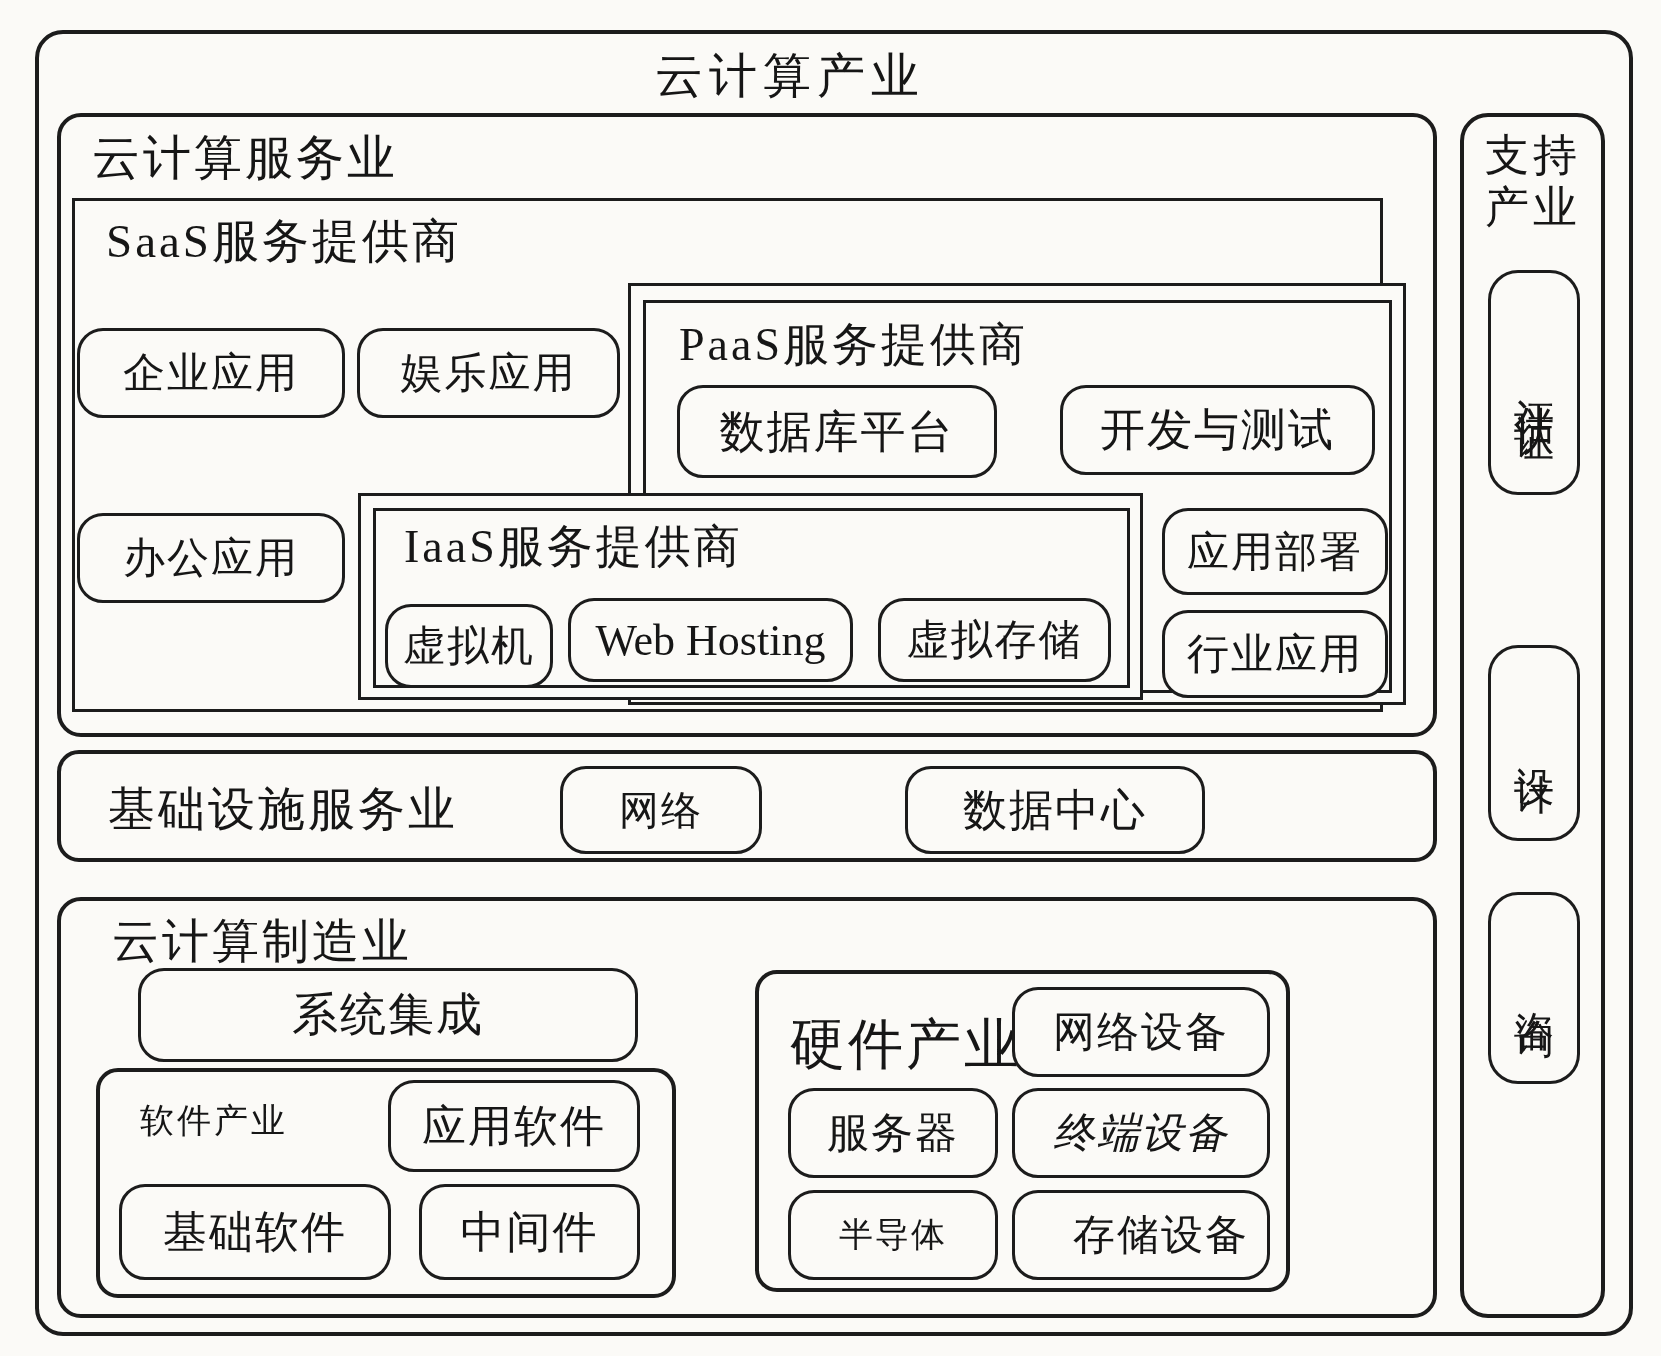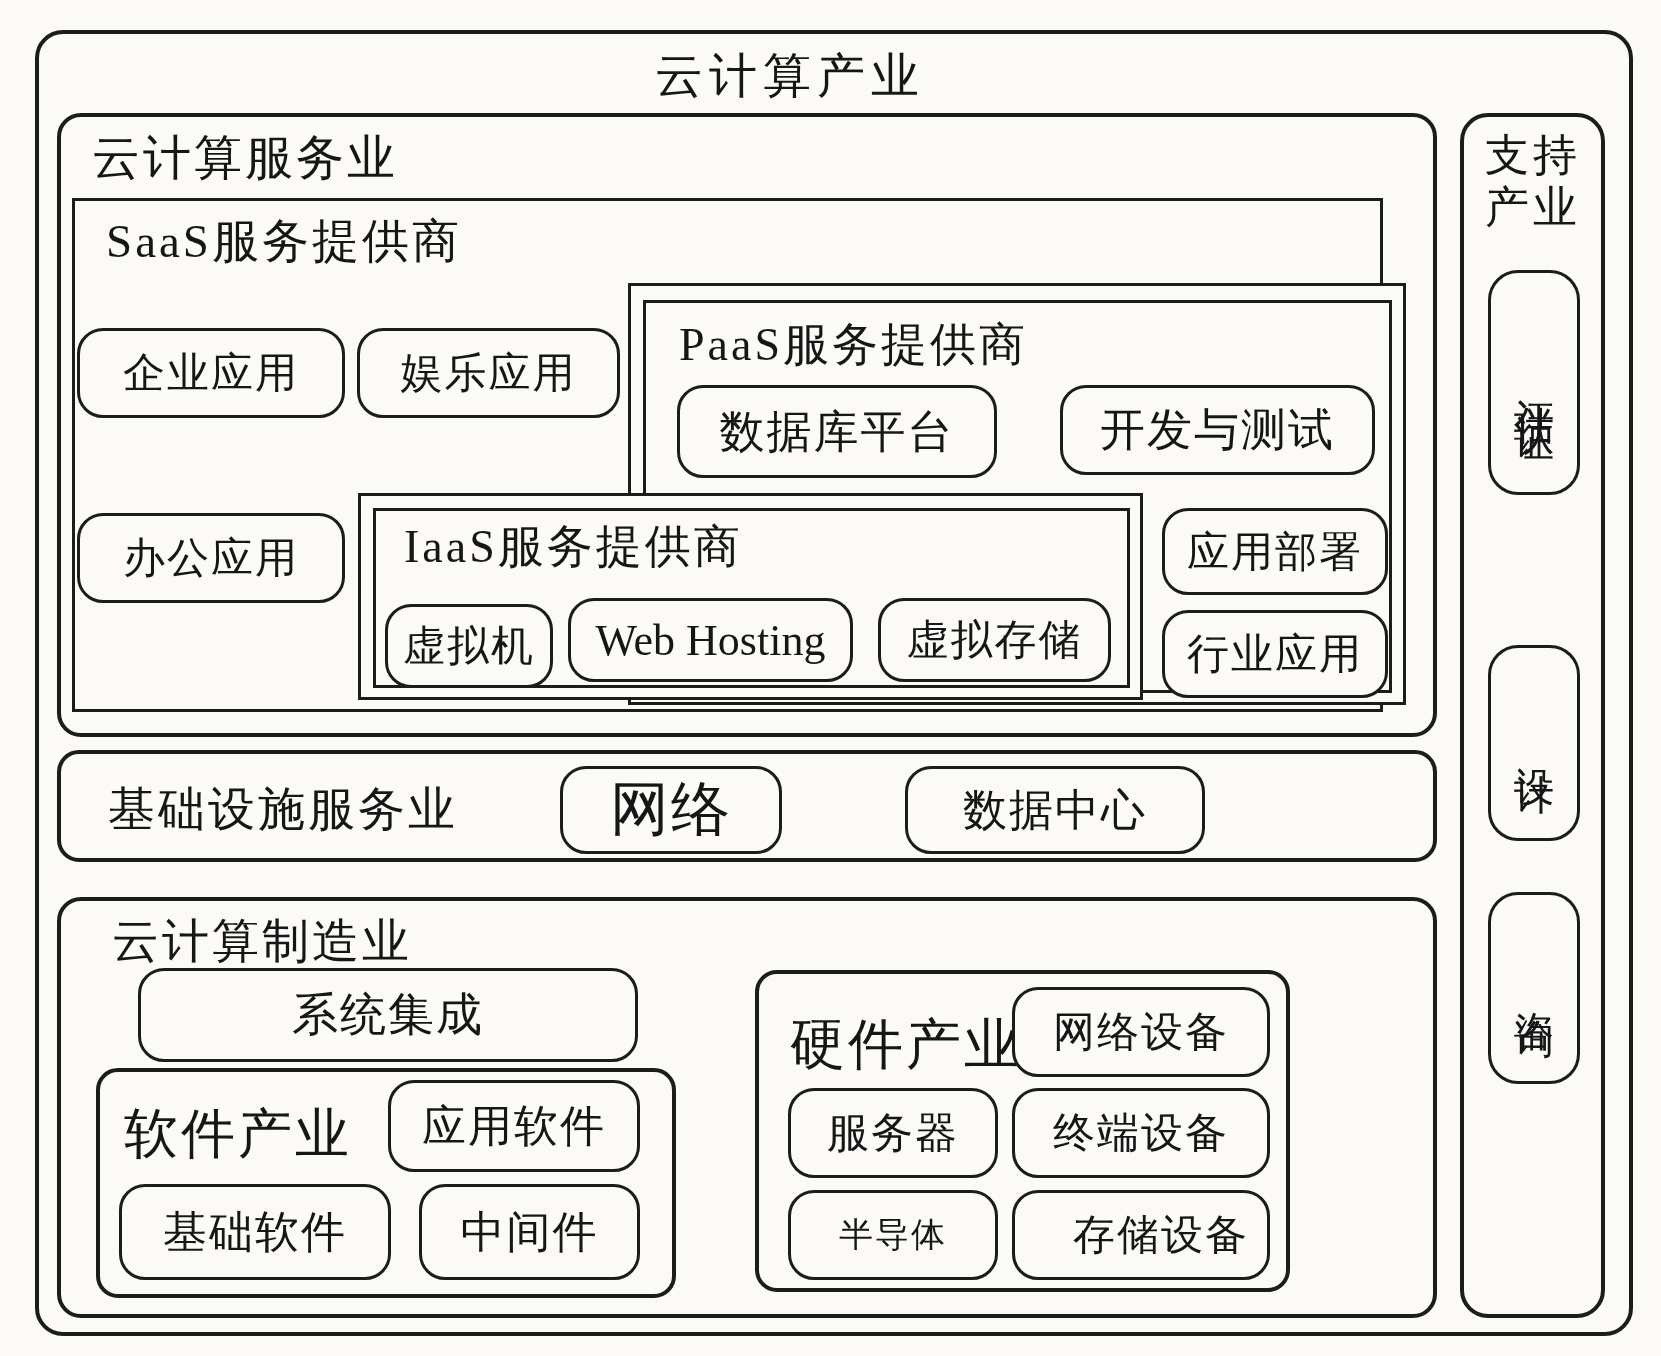--- a/index.html
+++ b/index.html
@@ -68,39 +68,39 @@
   <div class="box sharp opaque" style="left:358px;top:493px;width:785px;height:207px;"></div>
   <div class="box sharp" style="left:373px;top:508px;width:757px;height:180px;"></div>
   <div class="lbl" style="left:404px;top:516px;font-size:46px;">IaaS服务提供商</div>
 
   <div class="chip" style="left:385px;top:598px;width:168px;height:84px;font-size:42px;margin-top:6px;">虚拟机</div>
   <div class="chip" style="left:568px;top:598px;width:285px;height:84px;font-size:44px;letter-spacing:0;">Web Hosting</div>
   <div class="chip" style="left:878px;top:598px;width:233px;height:84px;font-size:42px;">虚拟存储</div>
 
   <div class="box round" style="left:57px;top:750px;width:1380px;height:112px;border-radius:22px;"></div>
   <div class="lbl" style="left:108px;top:778px;font-size:47px;">基础设施服务业</div>
-  <div class="chip" style="left:560px;top:766px;width:222px;height:88px;font-size:59px;">网络</div>
+  <div class="chip" style="left:560px;top:766px;width:202px;height:88px;font-size:40px;">网络</div>
   <div class="chip" style="left:905px;top:766px;width:300px;height:88px;font-size:44px;">数据中心</div>
 
   <div class="box round" style="left:57px;top:897px;width:1380px;height:421px;"></div>
   <div class="lbl" style="left:112px;top:910px;font-size:47px;">云计算制造业</div>
 
   <div class="chip" style="left:138px;top:968px;width:500px;height:94px;font-size:46px;">系统集成</div>
 
   <div class="box round" style="left:96px;top:1068px;width:580px;height:230px;border-radius:22px;"></div>
-  <div class="lbl" style="left:124px;top:1098px;font-size:54px;">软件产业</div>
+  <div class="lbl" style="left:140px;top:1098px;font-size:34px;">软件产业</div>
   <div class="chip" style="left:388px;top:1080px;width:252px;height:92px;font-size:44px;">应用软件</div>
   <div class="chip" style="left:119px;top:1184px;width:272px;height:96px;font-size:44px;">基础软件</div>
   <div class="chip" style="left:419px;top:1184px;width:221px;height:96px;font-size:44px;">中间件</div>
 
   <div class="box round" style="left:755px;top:970px;width:535px;height:322px;border-radius:22px;"></div>
   <div class="lbl" style="left:790px;top:1008px;font-size:55px;">硬件产业</div>
   <div class="chip" style="left:1012px;top:987px;width:258px;height:90px;font-size:42px;">网络设备</div>
   <div class="chip" style="left:788px;top:1088px;width:210px;height:90px;font-size:42px;">服务器</div>
-  <div class="chip" style="left:1012px;top:1088px;width:258px;height:90px;font-size:42px;">终端设备</div>
+  <div class="chip" style="left:1012px;top:1088px;width:258px;height:90px;font-size:42px;font-style:italic;">终端设备</div>
   <div class="chip" style="left:788px;top:1190px;width:210px;height:90px;font-size:34px;">半导体</div>
   <div class="chip" style="left:1012px;top:1190px;width:258px;height:90px;font-size:42px;padding-left:40px;">存储设备</div>
 
   <div class="box round" style="left:1460px;top:113px;width:145px;height:1205px;border-radius:28px;"></div>
   <div id="sb-label" style="left:1483px;top:130px;">支持产业</div>
 
   <div class="chip vchip" style="left:1488px;top:270px;width:92px;height:225px;">评估认证</div>
   <div class="chip vchip" style="left:1488px;top:645px;width:92px;height:196px;">设计</div>
   <div class="chip vchip" style="left:1488px;top:892px;width:92px;height:192px;">咨询</div>
 

